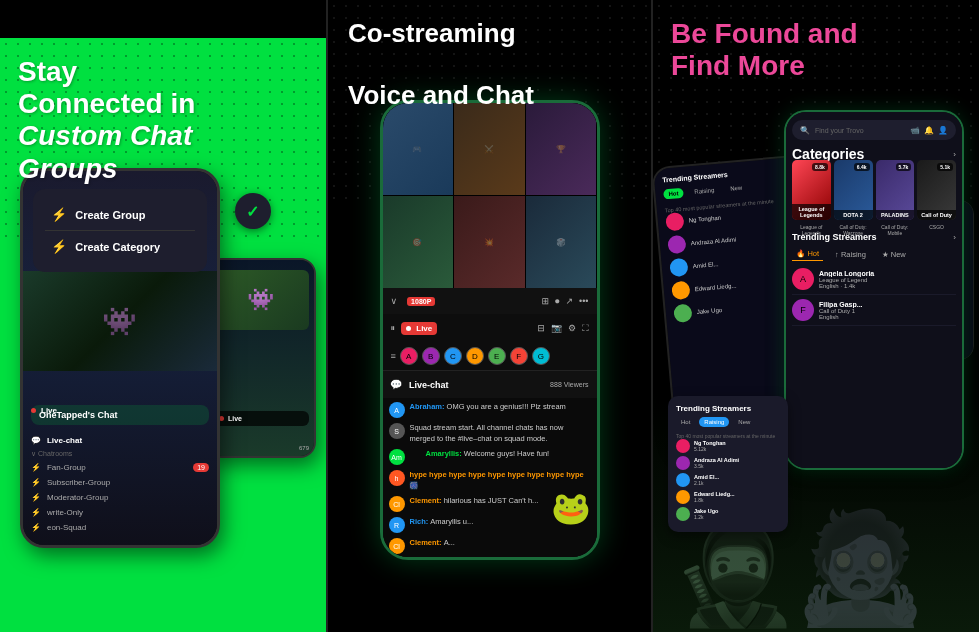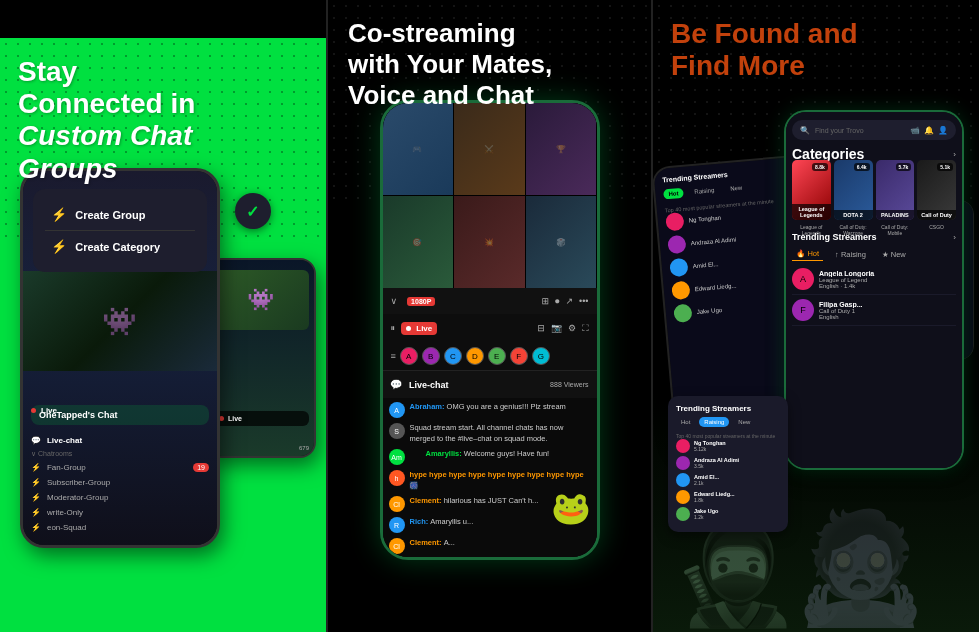--- a/index.html
+++ b/index.html
@@ -443,21 +443,21 @@
       height: 200px;
       background-image: radial-gradient(circle, rgba(255,255,255,0.08) 1px, transparent 1px);
       background-size: 12px 12px;
     }
     .panel3-title {
       position: absolute;
       top: 18px;
       left: 18px;
       font-size: 28px;
       font-weight: 900;
-      color: #c2410c;
+      color: #ec4899;
       line-height: 1.15;
       z-index: 5;
     }
 
     
     .phone3-main {
       position: absolute;
       top: 110px;
       right: 15px;
       width: 180px;
@@ -948,21 +948,21 @@
       </div>
     </div>
   </div>
 </div>
 
 <div class="panel2">
   <div class="panel2-bg-dots"></div>
 
   <div class="panel2-title">
     <span>Co-streaming</span><br>
-    <span>with Your Mates,</span><br>
+    <br>
     <span>Voice and Chat</span>
   </div>
 
   <div class="phone2">
     <div class="phone2-screen">
 
       <div class="stream-grid">
         <div class="stream-cell">
           <div style="width:100%;height:100%;display:flex;align-items:center;justify-content:center;font-size:8px;color:rgba(255,255,255,0.3);">🎮</div>
         </div>

